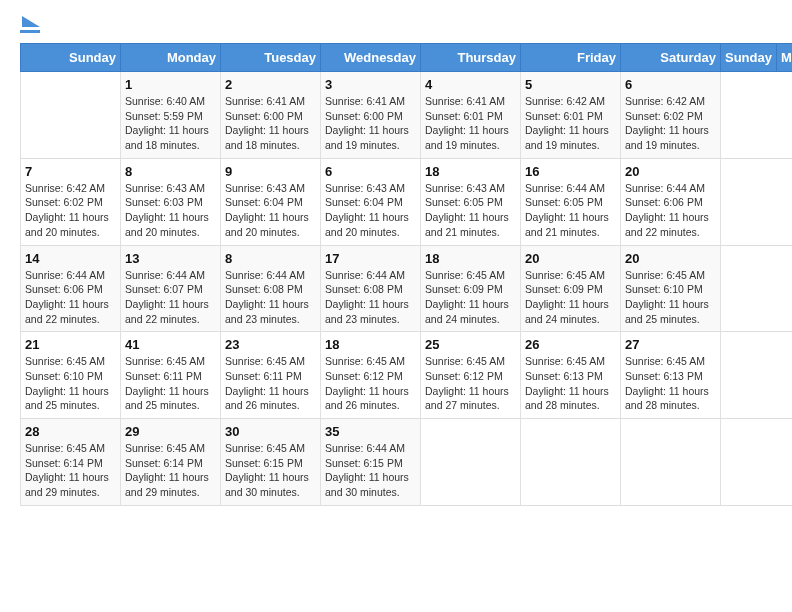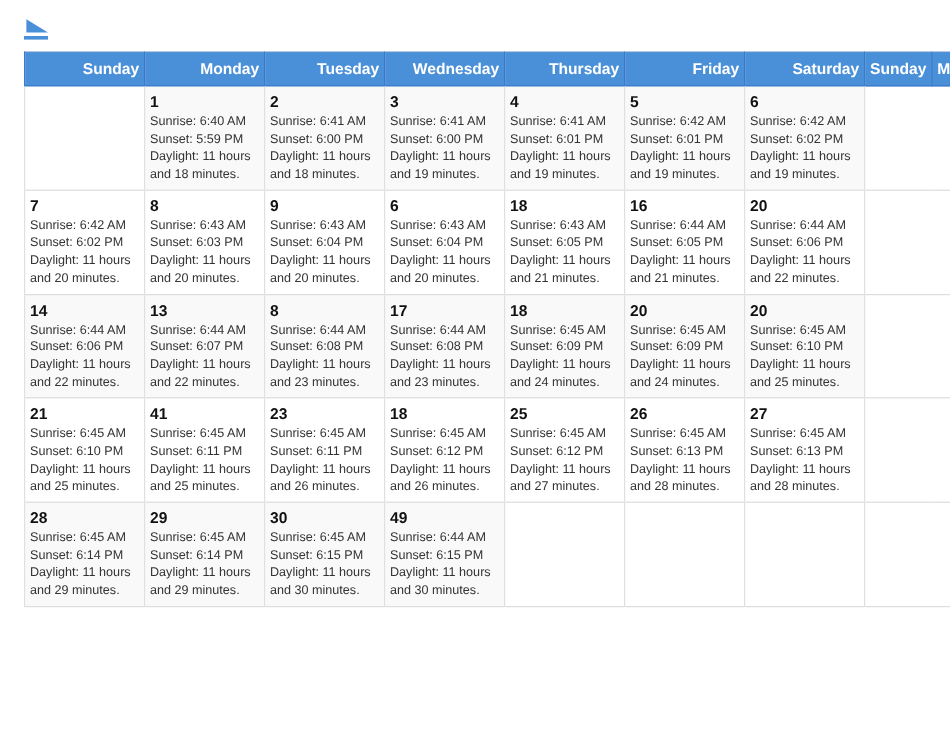--- a/index.html
+++ b/index.html
@@ -362,21 +362,21 @@
 and 29 minutes.</div>
         </td>
         <td>
           <div class="day-number">30</div>
           <div class="day-info" style="white-space: pre-line;">Sunrise: 6:45 AM
 Sunset: 6:15 PM
 Daylight: 11 hours
 and 30 minutes.</div>
         </td>
         <td>
-          <div class="day-number">49</div>
+          <div class="day-number">35</div>
           <div class="day-info" style="white-space: pre-line;">Sunrise: 6:44 AM
 Sunset: 6:15 PM
 Daylight: 11 hours
 and 30 minutes.</div>
         </td>
         <td class="empty-cell"></td>
         <td class="empty-cell"></td>
         <td class="empty-cell"></td>
       </tr>
     </tbody>

